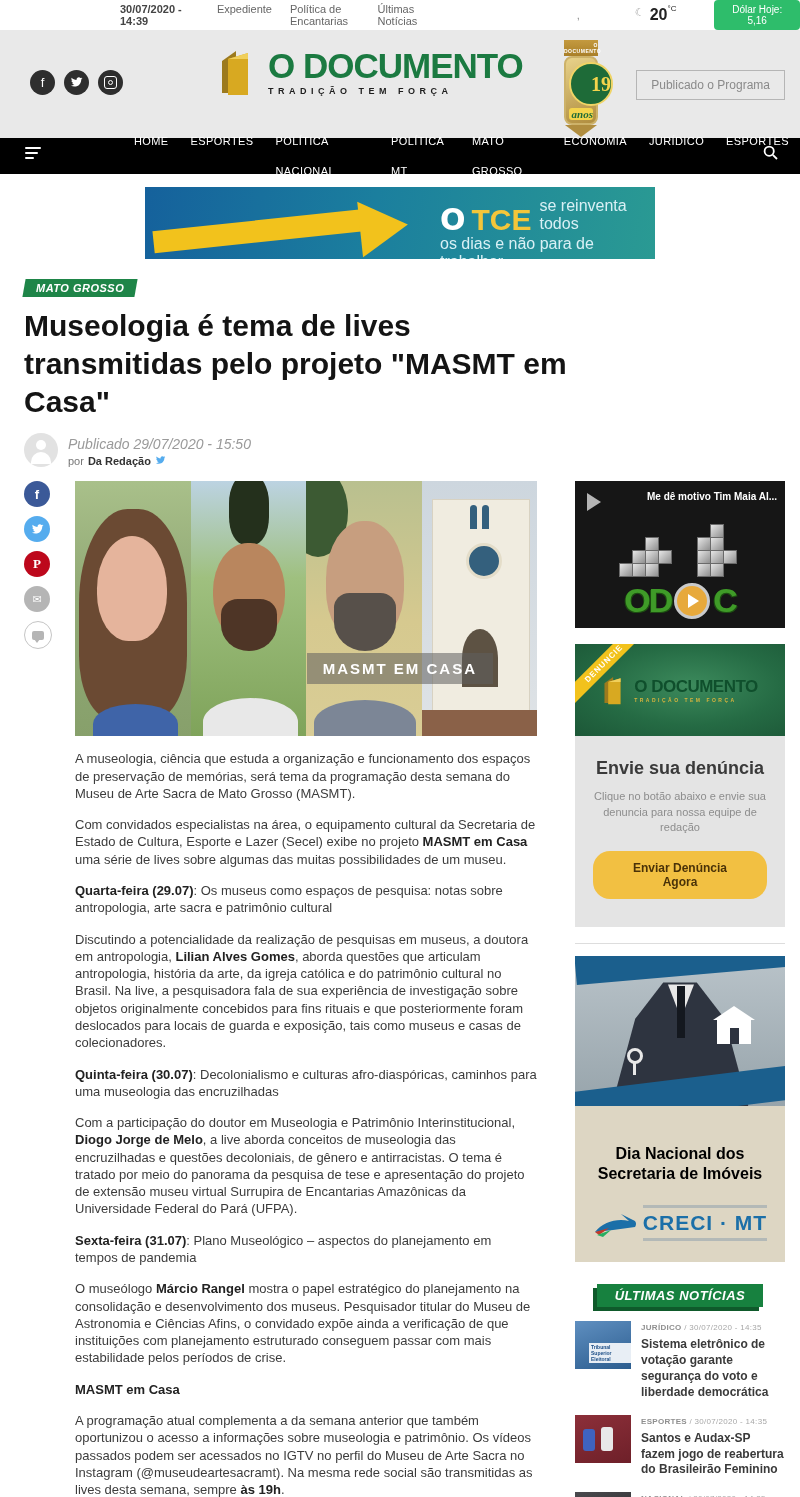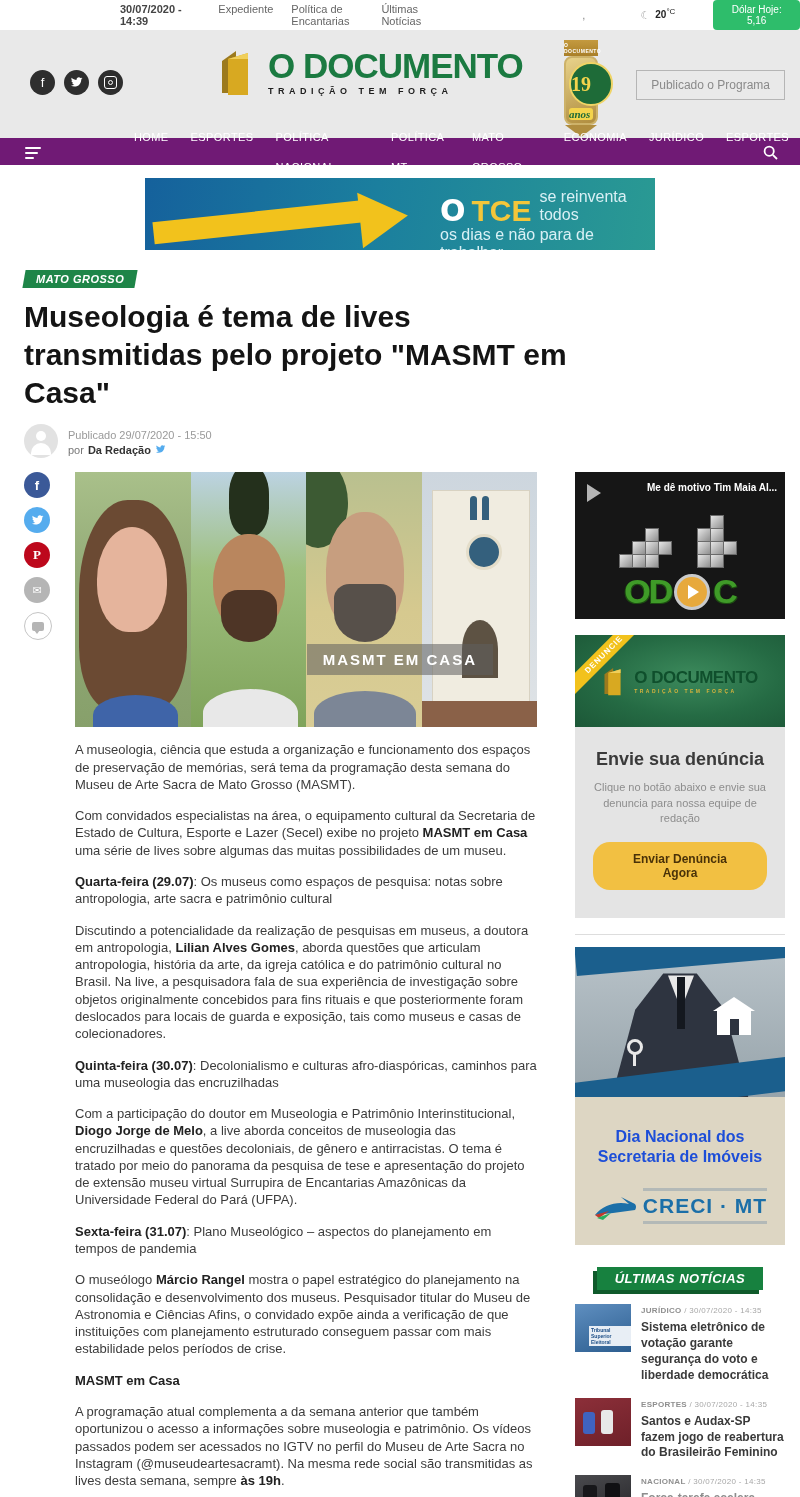--- a/index.html
+++ b/index.html
@@ -4,43 +4,43 @@
 <style>
   html,body{margin:0;padding:0;}
   body{width:800px;height:1497px;overflow:hidden;background:#fff;font-family:"Liberation Sans",sans-serif;color:#333;position:relative;}
   
   .topbar{height:30px;background:#fff;display:flex;align-items:center;font-size:11px;color:#666;}
   .tb-date{margin-left:120px;color:#444;font-weight:bold;}
   .tb-links{display:flex;gap:18px;margin-left:28px;}
   .tb-link{color:#666;cursor:pointer;}
   .tb-mark{margin-left:150px;color:#888;}
   .tb-weather{margin-left:55px;display:flex;align-items:flex-start;color:#999;}
-  .tb-temp{font-weight:bold;color:#222;font-size:10px;margin-left:5px;}
+  .tb-temp{font-weight:bold;color:#222;font-size:16px;margin-left:5px;}
   .tb-unit{font-size:8px;color:#222;margin-top:-2px;}
   .tb-dollar{margin-left:38px;background:#2ebd6b;color:#fff;font-size:10px;padding:4px 16px;border-radius:4px;border:none;cursor:pointer;}
   
   .header{height:108px;background:#e9e9e9;position:relative;}
   .socials{position:absolute;left:30px;top:40px;display:flex;gap:9px;}
   .soc{width:25px;height:25px;border-radius:50%;background:#2e2e2e;color:#fff;display:flex;align-items:center;justify-content:center;font-size:13px;cursor:pointer;}
   .soc svg{display:block;}
   .ig-box{width:11px;height:11px;border:1.5px solid #fff;border-radius:3px;position:relative;}
   .ig-box::after{content:"";position:absolute;left:3px;top:3px;width:3px;height:3px;border:1px solid #fff;border-radius:50%;}
   .logo{position:absolute;left:218px;top:18px;display:flex;align-items:center;cursor:pointer;}
   .logo-txt{margin-left:8px;}
   .logo-title{font-size:35px;font-weight:bold;color:#1b7a41;letter-spacing:-1px;line-height:1;}
   .logo-tag{font-size:9px;font-weight:bold;color:#1e1e1e;letter-spacing:4.5px;margin-top:3px;}
-  .badge19{position:absolute;left:524px;top:10px;width:34px;text-align:left;cursor:default;padding-left:40px;}
+  .badge19{position:absolute;left:524px;top:10px;width:34px;text-align:right;cursor:default;padding-left:40px;}
   .badge19 .rib{background:linear-gradient(180deg,#c49a3f,#a97f28);color:#fff;font-size:5px;font-weight:bold;padding:2px 0;letter-spacing:.5px;}
   .badge19 .med{background:linear-gradient(160deg,#e8d28a,#b08d3f);border:2px solid #cdb269;border-radius:8px;padding:4px 3px 3px;}
   .badge19 .circ{width:40px;height:40px;margin:0 auto;border-radius:50%;background:#1e6b38;border:2px solid #f0d465;color:#f4d44c;font-size:20px;font-weight:bold;line-height:40px;font-family:"Liberation Serif",serif;}
   .badge19 .anos{color:#1e6b38;background:#f4d44c;font-style:italic;font-weight:bold;font-size:11px;border-radius:3px;margin-top:2px;font-family:"Liberation Serif",serif;}
   .badge19 .tail{width:0;height:0;margin:0 auto;border-left:16px solid transparent;border-right:16px solid transparent;border-top:12px solid #b08d3f;}
   .program-btn{position:absolute;right:15px;top:40px;background:transparent;border:1px solid #b5b5b5;color:#8a8a8a;font-size:12px;padding:7px 14px;cursor:pointer;font-family:inherit;}
   
-  .nav{height:27px;background:#701a75;display:flex;align-items:center;position:relative;}
+  .nav{height:36px;background:#000000;display:flex;align-items:center;position:relative;}
   .burger{position:absolute;left:25px;top:9px;cursor:pointer;}
   .burger span{display:block;height:2px;background:#fff;margin-bottom:3px;border-radius:1px;}
   .b1{width:16px;}.b2{width:13px;}.b3{width:9px;}
   .nav-links{display:flex;margin-left:123px;}
   .nav-link{color:#fff;font-size:11px;padding:0 11px;letter-spacing:.4px;cursor:pointer;line-height:30px;}
   .nav-search{position:absolute;right:22px;top:7px;cursor:pointer;}
   
   .banner{width:510px;height:72px;margin:13px auto 0;background:linear-gradient(100deg,#15619c 0%,#1b7f9e 45%,#2a9a93 100%);position:relative;overflow:hidden;cursor:pointer;}
   .arrow-body{position:absolute;left:8px;top:33px;width:215px;height:22px;background:#f2c21c;transform:rotate(-6deg);}
   .arrow-head{position:absolute;left:215px;top:12px;width:0;height:0;border-top:28px solid transparent;border-bottom:28px solid transparent;border-left:48px solid #f2c21c;transform:rotate(-6deg);}
@@ -52,21 +52,21 @@
   .bt-l2{font-size:16px;margin-top:-2px;}
   
   .page{padding:0 15px 0 24px;}
   .cat-badge{display:inline-block;background:#1e8548;color:#fff;font-size:11px;font-weight:bold;font-style:italic;padding:3px 12px;margin-top:20px;transform:skewX(-10deg);cursor:pointer;}
   .cat-badge span{display:inline-block;transform:skewX(10deg);letter-spacing:.5px;}
   .title{font-size:30px;font-weight:bold;color:#141414;line-height:1.27;margin:10px 0 12px;max-width:570px;}
   .author{display:flex;align-items:center;gap:10px;margin-bottom:14px;}
   .avatar{width:34px;height:34px;border-radius:50%;background:#e2e2e2;position:relative;overflow:hidden;}
   .avatar::before{content:"";position:absolute;left:12px;top:7px;width:10px;height:10px;border-radius:50%;background:#fff;}
   .avatar::after{content:"";position:absolute;left:7px;top:19px;width:20px;height:12px;border-radius:10px 10px 0 0;background:#fff;}
-  .pub-line{font-size:11px;color:#9a9a9a;line-height:1.5;}
+  .pub-line{font-size:14px;color:#9a9a9a;line-height:1.5;font-style:italic;}
   .by-line{font-size:11px;color:#777;display:flex;align-items:center;gap:4px;}
   .by-name{color:#333;font-weight:bold;}
   
   .main-row{display:flex;margin-top:4px;}
   .share-rail{width:51px;}
   .share{width:26px;height:26px;border-radius:50%;display:flex;align-items:center;justify-content:center;color:#fff;font-size:13px;margin-bottom:9px;cursor:pointer;}
   .sh-fb{background:#3b5998;font-weight:bold;}
   .sh-tw{background:#55acee;}
   .sh-pi{background:#bd081c;font-weight:bold;font-family:"Liberation Serif",serif;}
   .sh-em{background:#b5b5b5;font-size:11px;}
@@ -131,21 +131,21 @@
   .cp-suit{position:absolute;left:35px;top:26px;width:140px;height:130px;background:#2e3440;clip-path:polygon(0 100%,18% 28%,38% 0,62% 0,82% 28%,100% 100%);}
   .cp-shirt{position:absolute;left:93px;top:28px;width:26px;height:34px;background:#e8e8e8;clip-path:polygon(0 0,100% 0,50% 100%);}
   .cp-tie{position:absolute;left:102px;top:30px;width:8px;height:52px;background:#14181f;}
   .cp-house{position:absolute;left:142px;top:64px;width:34px;height:24px;background:#fff;}
   .cp-house::before{content:"";position:absolute;left:-4px;top:-14px;border-left:21px solid transparent;border-right:21px solid transparent;border-bottom:14px solid #fff;}
   .cp-door{position:absolute;left:13px;top:8px;width:9px;height:16px;background:#2e3440;}
   .cp-keys{position:absolute;left:52px;top:92px;width:10px;height:10px;border:3px solid #e8e8e8;border-radius:50%;}
   .cp-keys::after{content:"";position:absolute;left:3px;top:10px;width:3px;height:14px;background:#e8e8e8;}
   .cp-band2{position:absolute;left:0;bottom:-20px;width:120%;height:34px;background:#1b5f8d;transform:rotate(-7deg);transform-origin:left bottom;}
   .creci-body{background:#ddd6c3;text-align:center;padding:26px 10px 24px;}
-  .creci-title{color:#1d4ed8;font-size:16px;font-weight:bold;line-height:1.25;margin:4px 0 24px;}
+  .creci-title{color:#000000;font-size:16px;font-weight:bold;line-height:1.25;margin:12px 0 24px;}
   .creci-logo{display:flex;align-items:center;justify-content:center;gap:6px;}
   .creci-word{color:#1b6fa8;font-size:21px;font-weight:bold;letter-spacing:1px;position:relative;}
   .creci-word::before,.creci-word::after{content:"";position:absolute;left:0;width:100%;height:3px;background:#8fa3ad;opacity:.55;}
   .creci-word::before{top:-6px;}
   .creci-word::after{bottom:-6px;}
   
   .latest-head{width:fit-content;margin:22px auto 14px;background:#17813f;color:#fff;font-size:13px;font-weight:bold;font-style:italic;letter-spacing:.5px;padding:4px 18px;box-shadow:-4px 4px 0 #0f5a2b;}
   .news-item{display:flex;gap:10px;margin-bottom:14px;cursor:pointer;}
   .thumb{width:56px;height:48px;flex:none;position:relative;overflow:hidden;}
   .th1{background:linear-gradient(160deg,#5f8fc0 0%,#2c5d8f 100%);}

